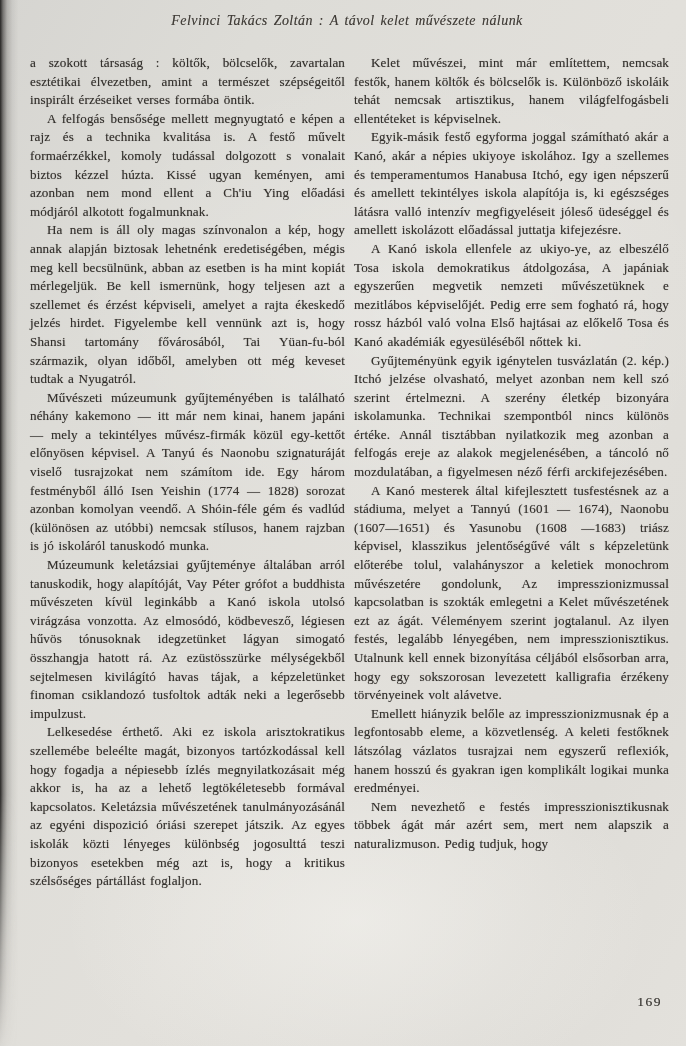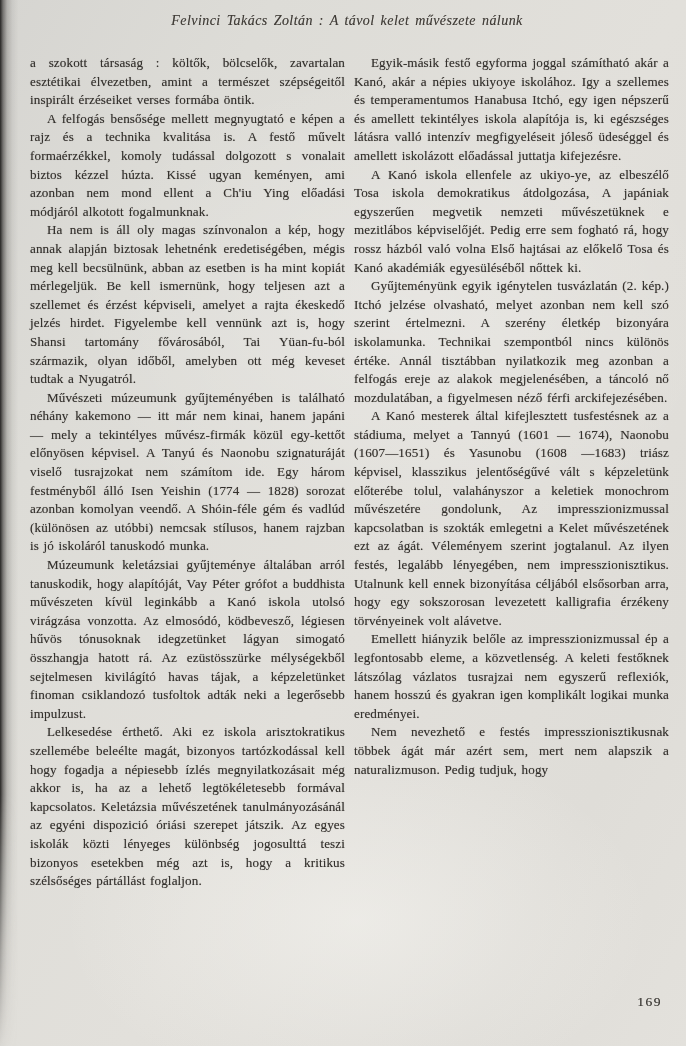--- a/index.html
+++ b/index.html
@@ -84,23 +84,24 @@
   <div class="columns">
     <div class="col">
       <p class="flush">a szokott társaság : költők, bölcselők, zavartalan esztétikai élvezetben, amint a természet szépségeitől inspirált érzéseiket verses formába öntik.</p>
       <p>A felfogás bensősége mellett megnyugtató e képen a rajz és a technika kvalitása is. A festő művelt formaérzékkel, komoly tudással dolgozott s vonalait biztos kézzel húzta. Kissé ugyan keményen, ami azonban nem mond ellent a Ch'iu Ying előadási módjáról alkotott fogalmunknak.</p>
       <p>Ha nem is áll oly magas színvonalon a kép, hogy annak alapján biztosak lehetnénk eredetiségében, mégis meg kell becsülnünk, abban az esetben is ha mint kopiát mérlegeljük. Be kell ismernünk, hogy teljesen azt a szellemet és érzést képviseli, amelyet a rajta ékeskedő jelzés hirdet. Figyelembe kell vennünk azt is, hogy Shansi tartomány fővárosából, Tai Yüan-fu-ból származik, olyan időből, amelyben ott még keveset tudtak a Nyugatról.</p>
       <p>Művészeti múzeumunk gyűjteményében is található néhány kakemono — itt már nem kinai, hanem japáni — mely a tekintélyes művész-firmák közül egy-kettőt előnyösen képvisel. A Tanyú és Naonobu szignaturáját viselő tusrajzokat nem számítom ide. Egy három festményből álló Isen Yeishin (1774 — 1828) sorozat azonban komolyan veendő. A Shóin-féle gém és vadlúd (különösen az utóbbi) nemcsak stílusos, hanem rajzban is jó iskoláról tanuskodó munka.</p>
       <p>Múzeumunk keletázsiai gyűjteménye általában arról tanuskodik, hogy alapítóját, Vay Péter grófot a buddhista művészeten kívül leginkább a Kanó iskola utolsó virágzása vonzotta. Az elmosódó, ködbevesző, légiesen hűvös tónusoknak idegzetünket lágyan simogató összhangja hatott rá. Az ezüstösszürke mélységekből sejtelmesen kivilágító havas tájak, a képzeletünket finoman csiklandozó tusfoltok adták neki a legerősebb impulzust.</p>
       <p>Lelkesedése érthető. Aki ez iskola arisztokratikus szellemébe beleélte magát, bizonyos tartózkodással kell hogy fogadja a népiesebb ízlés megnyilatkozásait még akkor is, ha az a lehető legtökéletesebb formával kapcsolatos. Keletázsia művészetének tanulmányozásánál az egyéni dispozició óriási szerepet játszik. Az egyes iskolák közti lényeges különbség jogosulttá teszi bizonyos esetekben még azt is, hogy a kritikus szélsőséges pártállást foglaljon.</p>
     </div>
     <div class="col">
+      <p>Kelet művészei, mint már említettem, nemcsak festők, hanem költők és bölcselők is. Különböző iskoláik tehát nemcsak artisztikus, hanem világfelfogásbeli ellentéteket is képviselnek.</p>
       <p>Egyik-másik festő egyforma joggal számítható akár a Kanó, akár a népies ukiyoye iskolához. Igy a szellemes és temperamentumos Hanabusa Itchó, egy igen népszerű és amellett tekintélyes iskola alapítója is, ki egészséges látásra valló intenzív megfigyeléseit jóleső üdeséggel és amellett iskolázott előadással juttatja kifejezésre.</p>
       <p>A Kanó iskola ellenfele az ukiyo-ye, az elbeszélő Tosa iskola demokratikus átdolgozása, A japániak egyszerűen megvetik nemzeti művészetüknek e mezitlábos képviselőjét. Pedig erre sem fogható rá, hogy rossz házból való volna Első hajtásai az előkelő Tosa és Kanó akadémiák egyesüléséből nőttek ki.</p>
       <p>Gyűjteményünk egyik igénytelen tusvázlatán (2. kép.) Itchó jelzése olvasható, melyet azonban nem kell szó szerint értelmezni. A szerény életkép bizonyára iskolamunka. Technikai szempontból nincs különös értéke. Annál tisztábban nyilatkozik meg azonban a felfogás ereje az alakok megjelenésében, a táncoló nő mozdulatában, a figyelmesen néző férfi arckifejezésében.</p>
       <p>A Kanó mesterek által kifejlesztett tusfestésnek az a stádiuma, melyet a Tannyú (1601 — 1674), Naonobu (1607—1651) és Yasunobu (1608 —1683) triász képvisel, klasszikus jelentőségűvé vált s képzeletünk előterébe tolul, valahányszor a keletiek monochrom művészetére gondolunk, Az impresszionizmussal kapcsolatban is szokták emlegetni a Kelet művészetének ezt az ágát. Véleményem szerint jogtalanul. Az ilyen festés, legalább lényegében, nem impresszionisztikus. Utalnunk kell ennek bizonyítása céljából elsősorban arra, hogy egy sokszorosan levezetett kalligrafia érzékeny törvényeinek volt alávetve.</p>
-      <p>Emellett hiányzik belőle az impresszionizmussal ép a legfontosabb eleme, a közvetlenség. A keleti festőknek látszólag vázlatos tusrajzai nem egyszerű reflexiók, hanem hosszú és gyakran igen komplikált logikai munka eredményei.</p>
+      <p>Emellett hiányzik belőle az impresszionizmusnak ép a legfontosabb eleme, a közvetlenség. A keleti festőknek látszólag vázlatos tusrajzai nem egyszerű reflexiók, hanem hosszú és gyakran igen komplikált logikai munka eredményei.</p>
       <p>Nem nevezhető e festés impresszionisztikusnak többek ágát már azért sem, mert nem alapszik a naturalizmuson. Pedig tudjuk, hogy</p>
     </div>
   </div>
 
   <div class="page-number">169</div>
 </div>
 
 </body></html>

